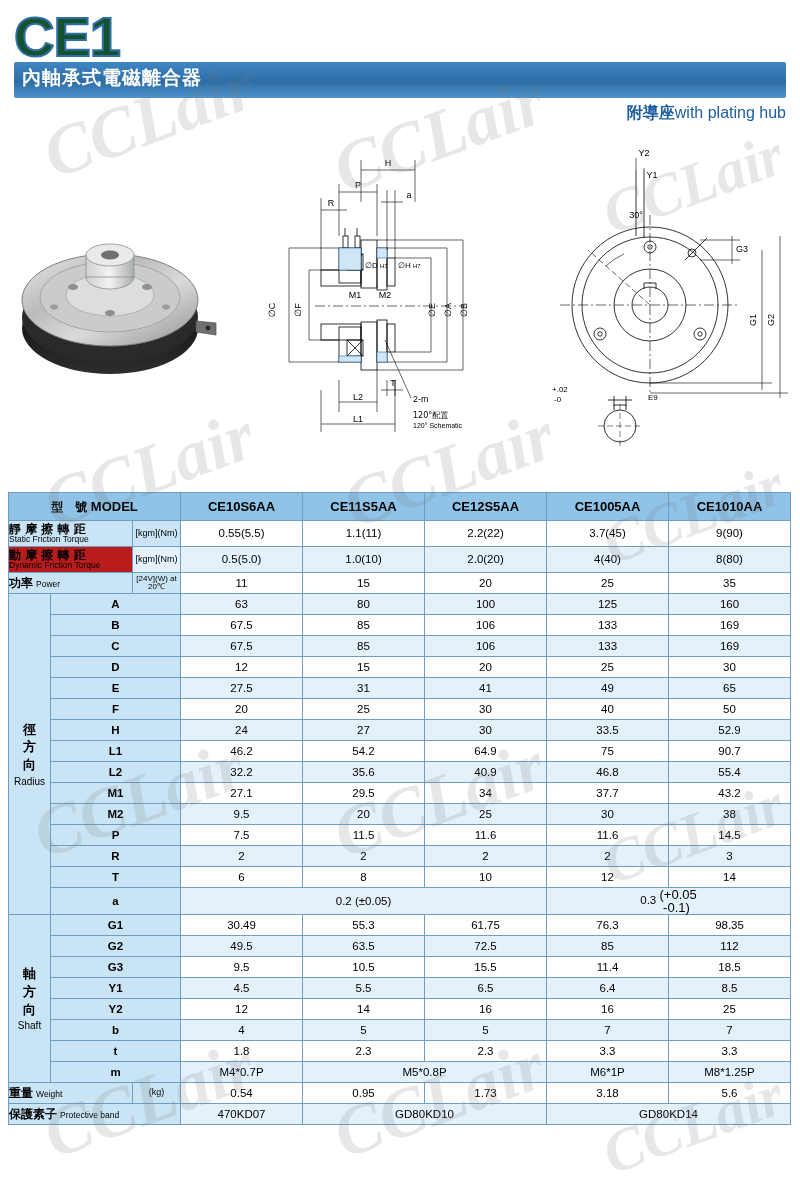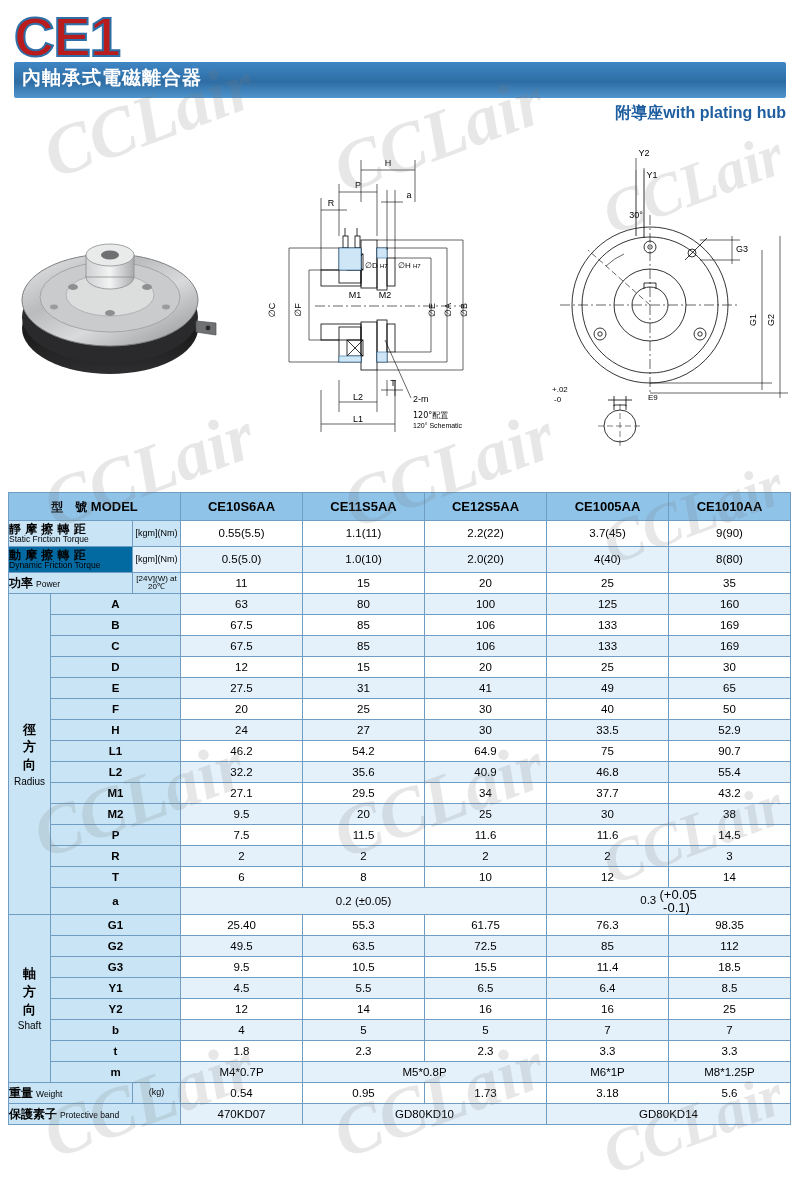--- a/index.html
+++ b/index.html
@@ -9,21 +9,21 @@
     background: #ffffff;
     font-family: "Liberation Sans", sans-serif;
     color: #000;
     overflow: hidden;
   }
   
   .header { position:absolute; left:0; top:0; width:800px; height:145px; }
   .title-big {
     position:absolute; left:14px; top:4px;
     font-size:56px; font-weight:bold; letter-spacing:-1px;
-    color:#b91c1c;
+    color:#14532d;
     -webkit-text-stroke: 2px #2f6fa8;
     font-family:"Liberation Sans", sans-serif;
   }
   .blue-bar {
     position:absolute; left:14px; top:62px; width:772px; height:36px;
     background: linear-gradient(to bottom, #3f86c4 0%, #2e6da4 55%, #4f94cd 100%);
     border-radius:2px;
   }
   .bar-cn {
     position:absolute; left:8px; top:3px;
@@ -33,21 +33,21 @@
   .bar-en {
     position:absolute; left:168px; top:5px;
     font-size:17px; font-weight:bold; color:#fff; letter-spacing:1.2px;
   }
   .sub-right {
     position:absolute; right:14px; top:103px;
     font-size:16px; font-weight:bold; color:#1f5fa0;
     text-align:right;
   }
   .sub-right .cn { font-family:"DejaVu Sans", sans-serif; }
-  .sub-right .en { font-weight:bold; }
+  .sub-right .en { font-weight:normal; }
 
   
   .photo-wrap { position:absolute; left:10px; top:225px; width:210px; height:165px; }
   .photo-wrap svg { display:block; }
 
   
   .draw { position:absolute; }
   .draw-front { left:235px; top:140px; }
   .draw-side  { left:540px; top:140px; }
 
@@ -381,21 +381,21 @@
     </td>
     <td class="c-lbl-c unit">[kgm](Nm)</td>
     <td>0.55(5.5)</td>
     <td>1.1(11)</td>
     <td>2.2(22)</td>
     <td>3.7(45)</td>
     <td>9(90)</td>
   </tr>
 
   <tr>
-    <td class="c-lbl" colspan="2" style="height:26px;background:#0369a1">
+    <td class="c-lbl" colspan="2" style="height:26px;background:#b91c1c">
       <span class="lbl-cn two-line">動 摩 擦 轉 距</span>
       <span class="lbl-en two-line">Dynamic Friction Torque</span>
     </td>
     <td class="c-lbl-c unit" style="background:#e4f1fb">[kgm](Nm)</td>
     <td class="c-alt">0.5(5.0)</td>
     <td class="c-alt">1.0(10)</td>
     <td class="c-alt">2.0(20)</td>
     <td class="c-alt">4(40)</td>
     <td class="c-alt">8(80)</td>
   </tr>
@@ -538,21 +538,21 @@
       <span class="frac">(<span>+0.05</span><br>&nbsp;<span>-0.1</span>)</span>
     </td>
   </tr>
 
   <tr>
     <td class="vert" rowspan="8">
       <div class="vtext">軸<br>方<br>向</div>
       <span class="vsub">Shaft</span>
     </td>
     <td class="dimcol" colspan="2">G1</td>
-    <td>25.40</td>
+    <td>30.49</td>
     <td>55.3</td>
     <td>61.75</td>
     <td>76.3</td>
     <td>98.35</td>
   </tr>
   <tr>
     <td class="dimcol" colspan="2">G2</td>
     <td class="c-alt">49.5</td>
     <td class="c-alt">63.5</td>
     <td class="c-alt">72.5</td>

